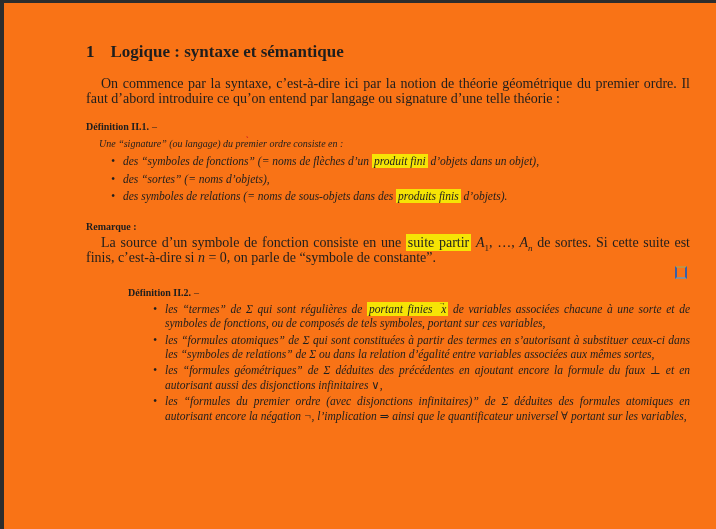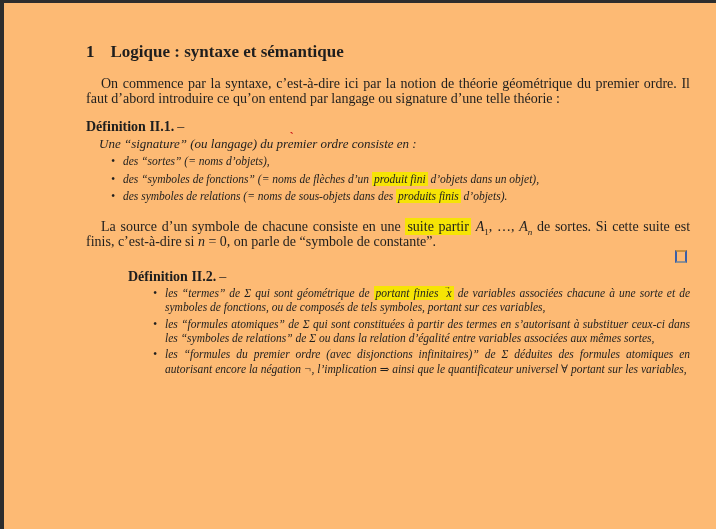--- a/index.html
+++ b/index.html
@@ -1,34 +1,34 @@
 <!DOCTYPE html>
 <html><head>
 <meta charset="utf-8">
 <style>
   html,body{margin:0;padding:0;background:#ffffff;}
   .screen{
-    position:relative;width:716px;height:529px;background:#fdba74;overflow:hidden;
+    position:relative;width:716px;height:529px;background:#f97316;overflow:hidden;
     font-family:"Liberation Serif","DejaVu Serif",serif;color:#1e1e1e;
   }
   .edge-left{position:absolute;left:0;top:0;width:4px;height:529px;background:#2d2d2d;}
   .edge-top{position:absolute;left:0;top:0;width:716px;height:3px;background:#2d2d2d;}
   .doc{position:absolute;left:86px;top:42px;width:604px;}
 
   .section-heading{margin:0 0 14px 0;font-size:17px;font-weight:bold;line-height:20px;}
   .section-number{display:inline-block;margin-right:16px;}
 
   .para{margin:0;font-size:14px;line-height:15px;text-align:justify;text-indent:15px;}
 
   .def{margin-top:13px;}
-  .label-row{font-size:14px;line-height:15px;}
+  .label-row{font-size:10px;line-height:15px;}
   .bold-label{font-weight:bold;}
   .label-dash{margin-left:3px;}
   .def-body{margin-left:13px;font-style:italic;}
-  .def-lead{margin:2px 0 0 0;font-size:13px;line-height:15px;text-align:justify;text-indent:0;}
+  .def-lead{margin:2px 0 0 0;font-size:10px;line-height:15px;text-align:justify;text-indent:0;}
 
   .blist{list-style:none;margin:2px 0 0 0;padding:0 0 0 12px;}
   .blist li{position:relative;padding-left:12px;margin-top:3px;font-size:11.5px;line-height:14.6px;text-align:justify;}
   .blist li::before{content:"\2022";position:absolute;left:0;top:0;}
   .def2 .blist li{margin-top:2px;line-height:14.4px;}
 
   .remark{margin-top:15px;}
   .remark .para{margin-top:1px;}
 
   .qed{width:8px;height:9px;border:2px solid;
@@ -58,38 +58,40 @@
 
     <h1 class="section-heading"><span class="section-number">1</span><span>Logique : syntaxe et sémantique</span></h1>
 
     <p class="para"><span>On commence par la syntaxe, c’est-à-dire ici par la notion de théorie géométrique du premier ordre. Il faut d’abord introduire ce qu’on entend par langage ou signature d’une telle théorie :</span></p>
 
     <div class="def">
       <div class="label-row"><span class="bold-label">Définition II.1.</span><span class="label-dash">–</span></div>
       <div class="def-body">
         <p class="def-lead"><span>Une “signature” (ou langage) du pr</span><span class="acc">e</span><span>mier ordre consiste en :</span></p>
         <ul class="blist">
+          <li><span>des “symboles de fonctions” (= noms de flèches d’un </span><span class="hl">produit fini</span><span> d’objets dans un objet),</span></li>
           <li><span>des “sortes” (= noms d’objets),</span></li>
-          <li><span>des “symboles de fonctions” (= noms de flèches d’un </span><span class="hl">produit fini</span><span> d’objets dans un objet),</span></li>
           <li><span>des symboles de relations (= noms de sous-objets dans des </span><span class="hl">produits finis</span><span> d’objets).</span></li>
         </ul>
       </div>
     </div>
 
     <div class="remark">
-      <p class="para"><span>La source d’un symbole de chacune consiste en une </span><span class="hl">suite partir</span><span> </span><span class="mi">A</span><sub>1</sub><span>, …, </span><span class="mi">A</span><sub class="mi">n</sub><span> de sortes. Si cette suite est finis, c’est-à-dire si </span><span class="mi">n</span><span> = 0, on parle de “symbole de constante”.</span></p>
+      <div class="label-row bold-label">Remarque :</div>
+      <p class="para"><span>La source d’un symbole de fonction consiste en une </span><span class="hl">suite partir</span><span> </span><span class="mi">A</span><sub>1</sub><span>, …, </span><span class="mi">A</span><sub class="mi">n</sub><span> de sortes. Si cette suite est finis, c’est-à-dire si </span><span class="mi">n</span><span> = 0, on parle de “symbole de constante”.</span></p>
       <div class="qed"></div>
     </div>
 
 
     <div class="def def2">
       <div class="label-row"><span class="bold-label">Définition II.2.</span><span class="label-dash">–</span></div>
       <div class="def-body">
         <ul class="blist">
-          <li><span>les “termes” de Σ qui sont géométrique de </span><span class="hl">portant finies </span><span class="hl vec">x</span><span> de variables associées chacune à une sorte et de symboles de fonctions, ou de composés de tels symboles, portant sur ces variables,</span></li>
+          <li><span>les “termes” de Σ qui sont régulières de </span><span class="hl">portant finies </span><span class="hl vec">x</span><span> de variables associées chacune à une sorte et de symboles de fonctions, ou de composés de tels symboles, portant sur ces variables,</span></li>
           <li><span>les “formules atomiques” de Σ qui sont constituées à partir des termes en s’autorisant à substituer ceux-ci dans les “symboles de relations” de Σ ou dans la relation d’égalité entre variables associées aux mêmes sortes,</span></li>
+          <li><span>les “formules géométriques” de Σ déduites des précédentes en ajoutant encore la formule du faux ⊥ et en autorisant aussi des disjonctions infinitaires ∨,</span></li>
           <li><span>les “formules du premier ordre (avec disjonctions infinitaires)” de Σ déduites des formules atomiques en autorisant encore la négation ¬, l’implication ⇒ ainsi que le quantificateur universel ∀ portant sur les variables,</span></li>
         </ul>
       </div>
     </div>
 
   </div>
 </div>
 
 </body></html>

